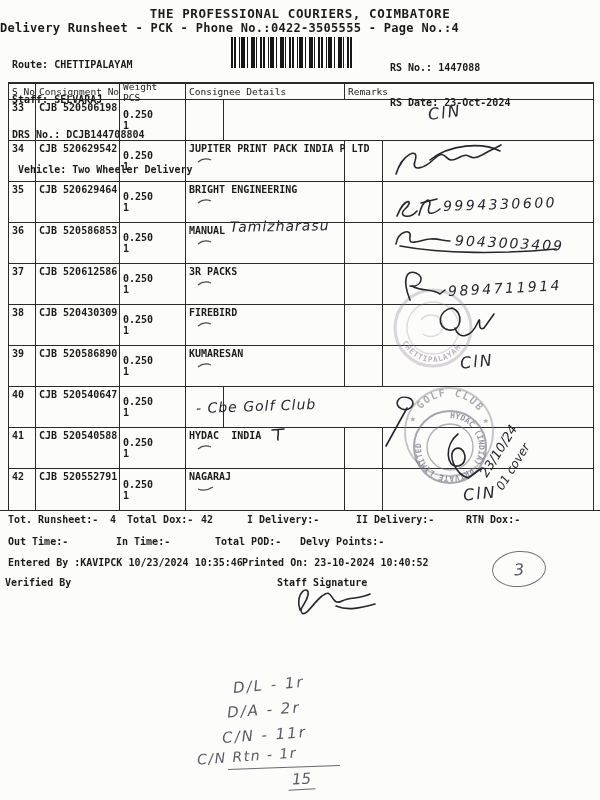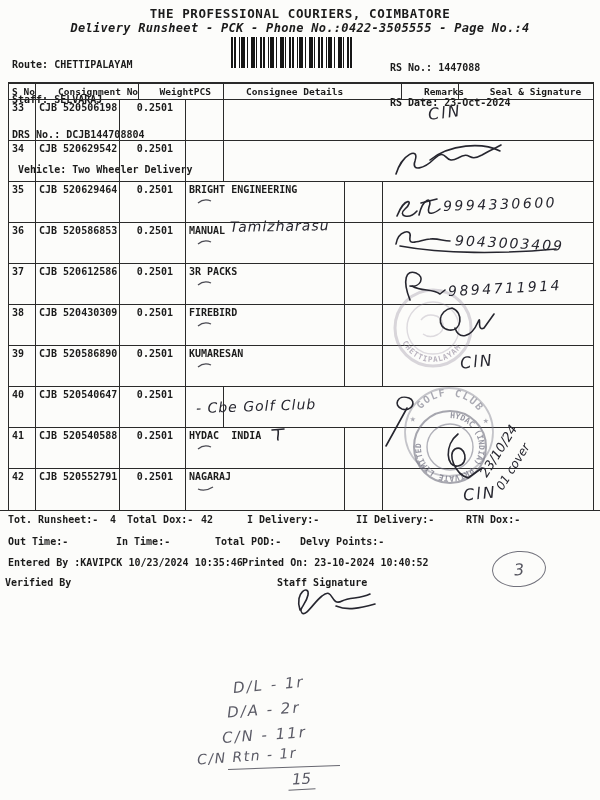--- a/index.html
+++ b/index.html
@@ -6,44 +6,44 @@
   html,body { width:600px; height:800px; }
   body { background:#e9e9e7; }
   .page {
     position:relative; width:600px; height:800px; overflow:hidden;
     background:#fcfcfa; color:#1b1b1b;
     font-family:"DejaVu Sans Mono", "Liberation Mono", monospace;
     padding-left:48px;
   }
   .title { position:absolute; top:6px; left:0; width:100%; text-align:center;
            font-size:12.5px; font-weight:bold; letter-spacing:.6px; }
-  .subtitle { position:absolute; top:21px; left:0; width:100%; text-align:center;
-              font-size:12px; font-weight:bold; letter-spacing:.3px;font-style:italic; }
+  .subtitle { position:absolute; top:21px; left:0; width:100%; text-align:left;
+              font-size:12px; font-weight:bold; letter-spacing:.3px; }
   .meta { position:absolute; font-size:10px; font-weight:bold; line-height:11.6px; white-space:pre; }
   .meta-left { left:12px; top:36px; }
   .meta-right { left:390px; top:39px; }
   .barcode { position:absolute; left:231px; top:37px; width:122px; height:31px;
     background:repeating-linear-gradient(90deg,
       #161616 0 2px, #fff 2px 3px, #161616 3px 5px, #fff 5px 8px,
       #161616 8px 9px, #fff 9px 10px, #161616 10px 14px, #fff 14px 16px,
       #161616 16px 17px, #fff 17px 20px, #161616 20px 24px, #fff 24px 25px,
       #161616 25px 26px, #fff 26px 29px); }
   
   .tbl { position:absolute; left:8px; top:82px; width:586px;
          border:1px solid #2a2a2a; border-top-width:2px; }
   .thr { display:flex; height:16px; border-bottom:1px solid #2a2a2a;
-         font-size:9.5px; font-weight:bold;gap:19px; }
+         font-size:9.5px; font-weight:normal; }
   .tr  { display:flex; height:41px; border-bottom:1px solid #2a2a2a;
          font-size:10px; font-weight:bold; }
   .tr:last-child { border-bottom:none; }
   .c { border-right:1px solid #2a2a2a; padding:2px 3px; white-space:pre; overflow:visible; }
   .c:last-child { border-right:none; }
   .w-sno  { width:27px; }
   .w-cno  { width:84px; }
-  .w-wp   { width:66px; display:flex; justify-content:flex-end; padding-right:12px; }
+  .w-wp   { width:66px; display:flex; justify-content:center; padding-right:12px;flex-direction:column; }
   .w-cons { width:159px; }
   .w-rem  { width:38px; }
   .w-seal { flex:1; text-align:center; }
   .tick { display:block; margin:3px 0 0 8px; }
   .dline { position:absolute; left:0; top:510px; width:600px; border-top:1.5px solid #2a2a2a; }
   
   .f { position:absolute; font-size:10px; font-weight:bold; white-space:pre; }
   
   .hw { position:absolute; font-family:"DejaVu Sans","Liberation Sans",sans-serif;
         font-style:italic; color:#26262f; white-space:pre; }
@@ -82,35 +82,37 @@
     <div><span>RS Date:</span> <span>23-Oct-2024</span></div>
   </div>
 
   <div class="tbl">
     <div class="thr">
       <div class="c w-sno">S No</div>
       <div class="c w-cno">Consignment No</div>
       <div class="c w-wp"><span>Weight</span><span>PCS</span></div>
       <div class="c w-cons">Consignee Details</div>
       <div class="c w-rem">Remarks</div>
-      <div class="c w-seal">Seal &amp; Signature</div>
     </div>
 
     <div class="tr">
       <div class="c w-sno">33</div>
       <div class="c w-cno">CJB 520506198</div>
       <div class="c w-wp"><span>0.250</span><span>1</span></div>
       <div class="c w-rem"></div>
       <div class="c w-seal"></div>
     </div>
 
     <div class="tr">
       <div class="c w-sno">34</div>
       <div class="c w-cno">CJB 520629542</div>
       <div class="c w-wp"><span>0.250</span><span>1</span></div>
+      <div class="c w-cons"><span>JUPITER PRINT PACK INDIA P LTD</span><svg class="tick" width="16" height="7">
+            <path d="M1,5 Q7,0 14,3" stroke="#4a4a52" stroke-width="1.3" fill="none"></path>
+          </svg></div>
       <div class="c w-rem"></div>
       <div class="c w-seal"></div>
     </div>
 
     <div class="tr">
       <div class="c w-sno">35</div>
       <div class="c w-cno">CJB 520629464</div>
       <div class="c w-wp"><span>0.250</span><span>1</span></div>
       <div class="c w-cons"><span>BRIGHT ENGINEERING</span><svg class="tick" width="16" height="7">
             <path d="M1,5 Q7,0 14,3" stroke="#4a4a52" stroke-width="1.3" fill="none"></path>

